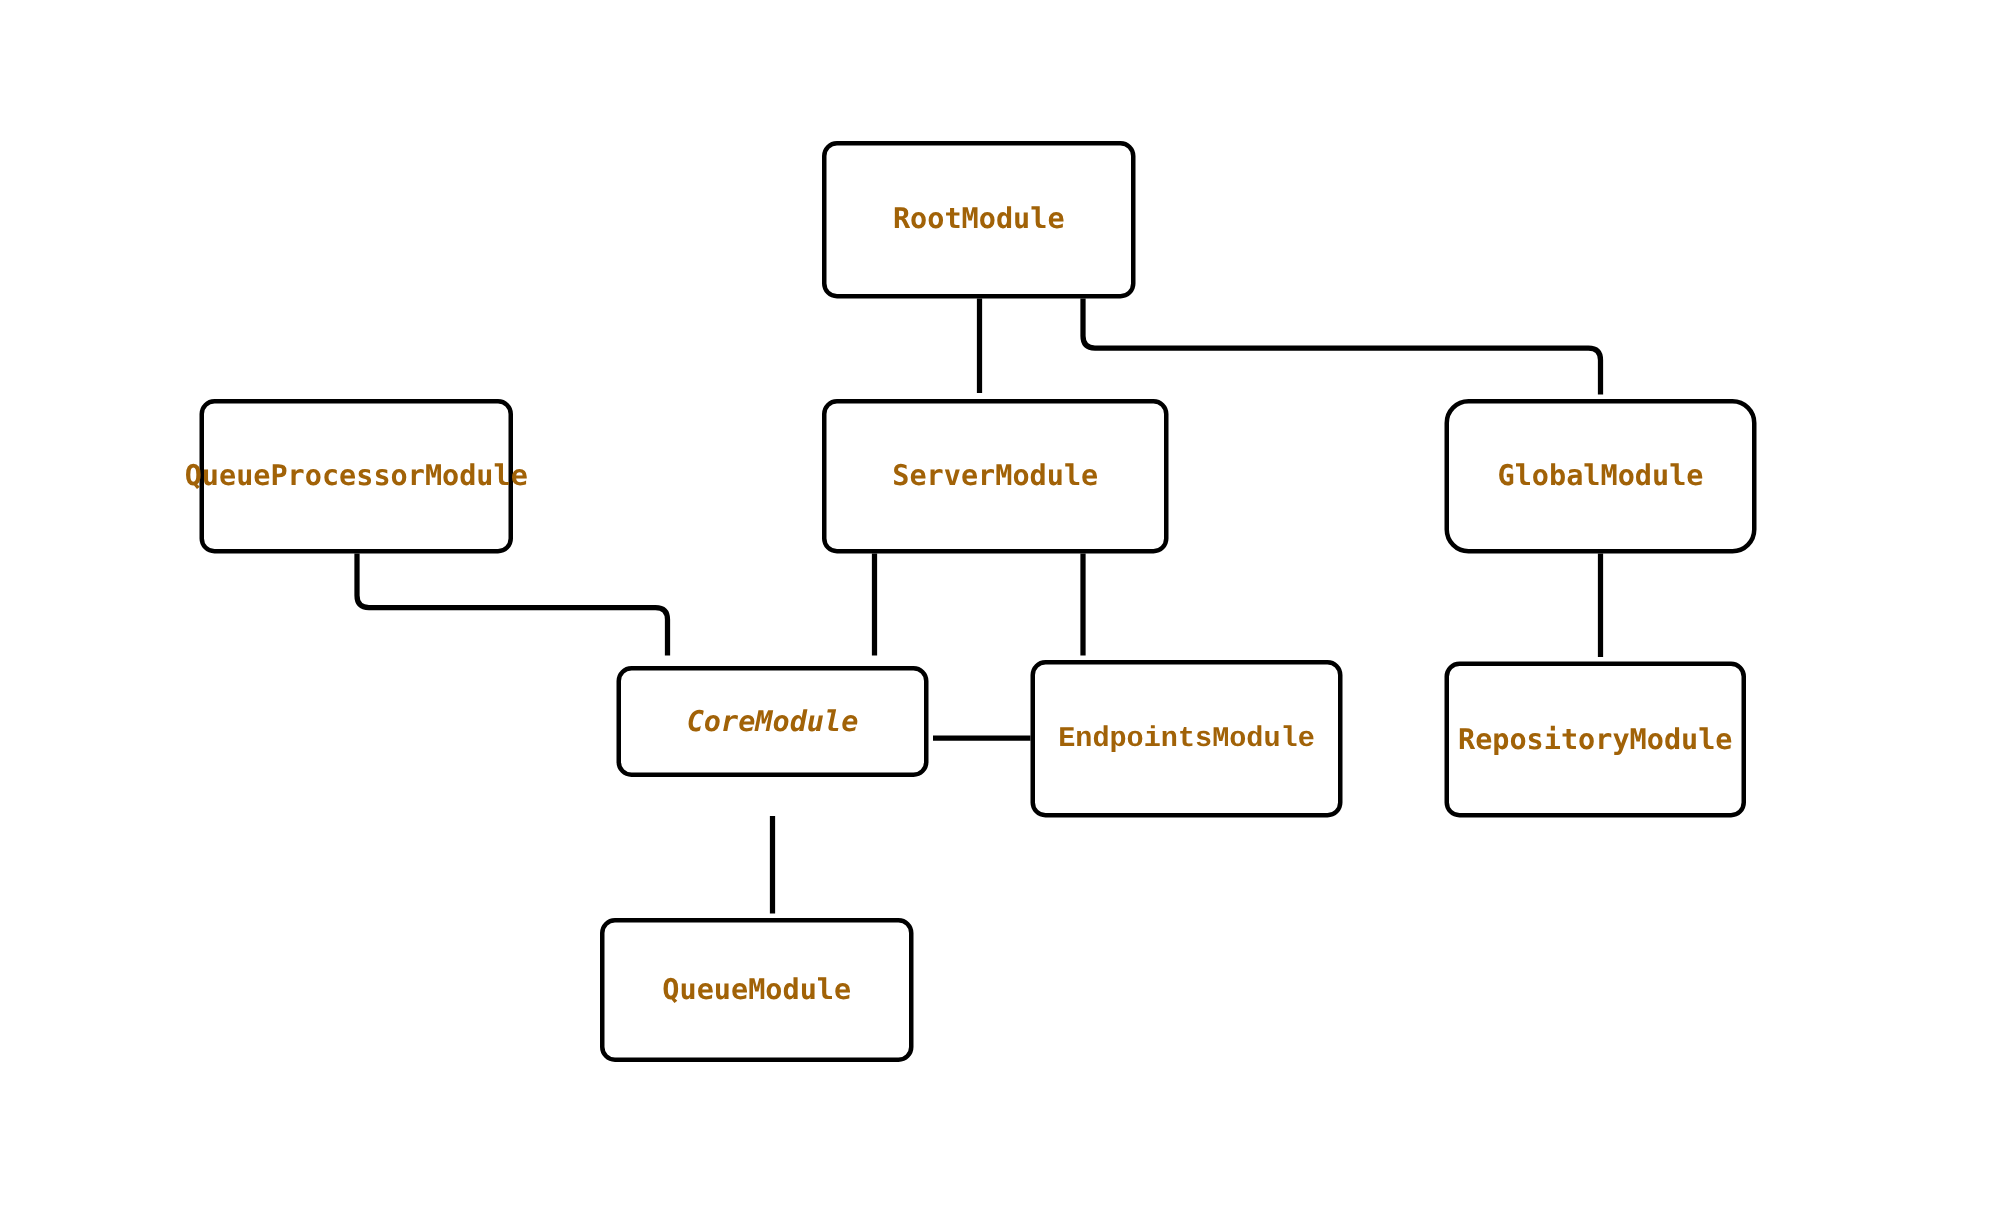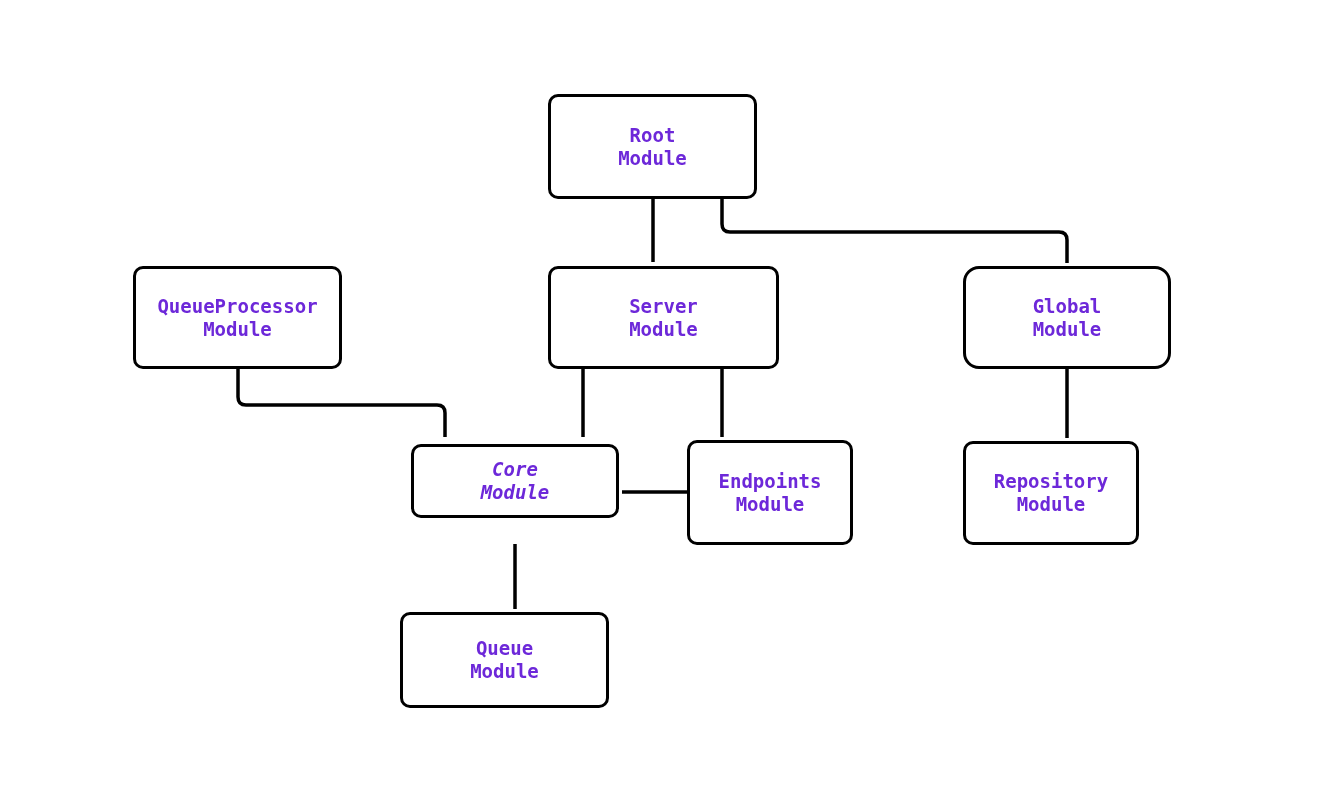--- a/index.html
+++ b/index.html
@@ -26,28 +26,28 @@
     fill: none;
     stroke-width: 3.5;
   }
   .node {
     position: absolute;
     box-sizing: border-box;
     background: #ffffff;
     border: 3.5px solid #000000;
     border-radius: 10px;
     display: flex;
-    flex-direction: column;
+    flex-direction: row;
     align-items: center;
     justify-content: center;
     text-align: center;
     font-size: 19px;
     font-weight: bold;
     line-height: 23px;
-    color: #6d28d9;
+    color: #a16207;
     letter-spacing: 0px;
   }
 </style>
 </head>
 <body>
 
 <div class="canvas">
 
   <svg class="edges-layer" width="1337" height="809" viewBox="0 0 1337 809" xmlns="http://www.w3.org/2000/svg">
     <defs>
@@ -85,26 +85,26 @@
   <div class="node" style="left:963px; top:266px; width:208px; height:103px;border-radius:16px;">
     <span>Global</span>
     <span>Module</span>
   </div>
 
   <div class="node" style="left:411px; top:444px; width:208px; height:74px;font-style:italic;">
     <span>Core</span>
     <span>Module</span>
   </div>
 
-  <div class="node" style="left:687px; top:440px; width:166px; height:105px;">
+  <div class="node" style="left:687px; top:440px; width:208px; height:105px;font-family:Liberation Mono, monospace;">
     <span>Endpoints</span>
     <span>Module</span>
   </div>
 
-  <div class="node" style="left:963px; top:441px; width:176px; height:104px;">
+  <div class="node" style="left:963px; top:441px; width:201px; height:104px;">
     <span>Repository</span>
     <span>Module</span>
   </div>
 
   <div class="node" style="left:400px; top:612px; width:209px; height:96px;">
     <span>Queue</span>
     <span>Module</span>
   </div>
 
 </div>

